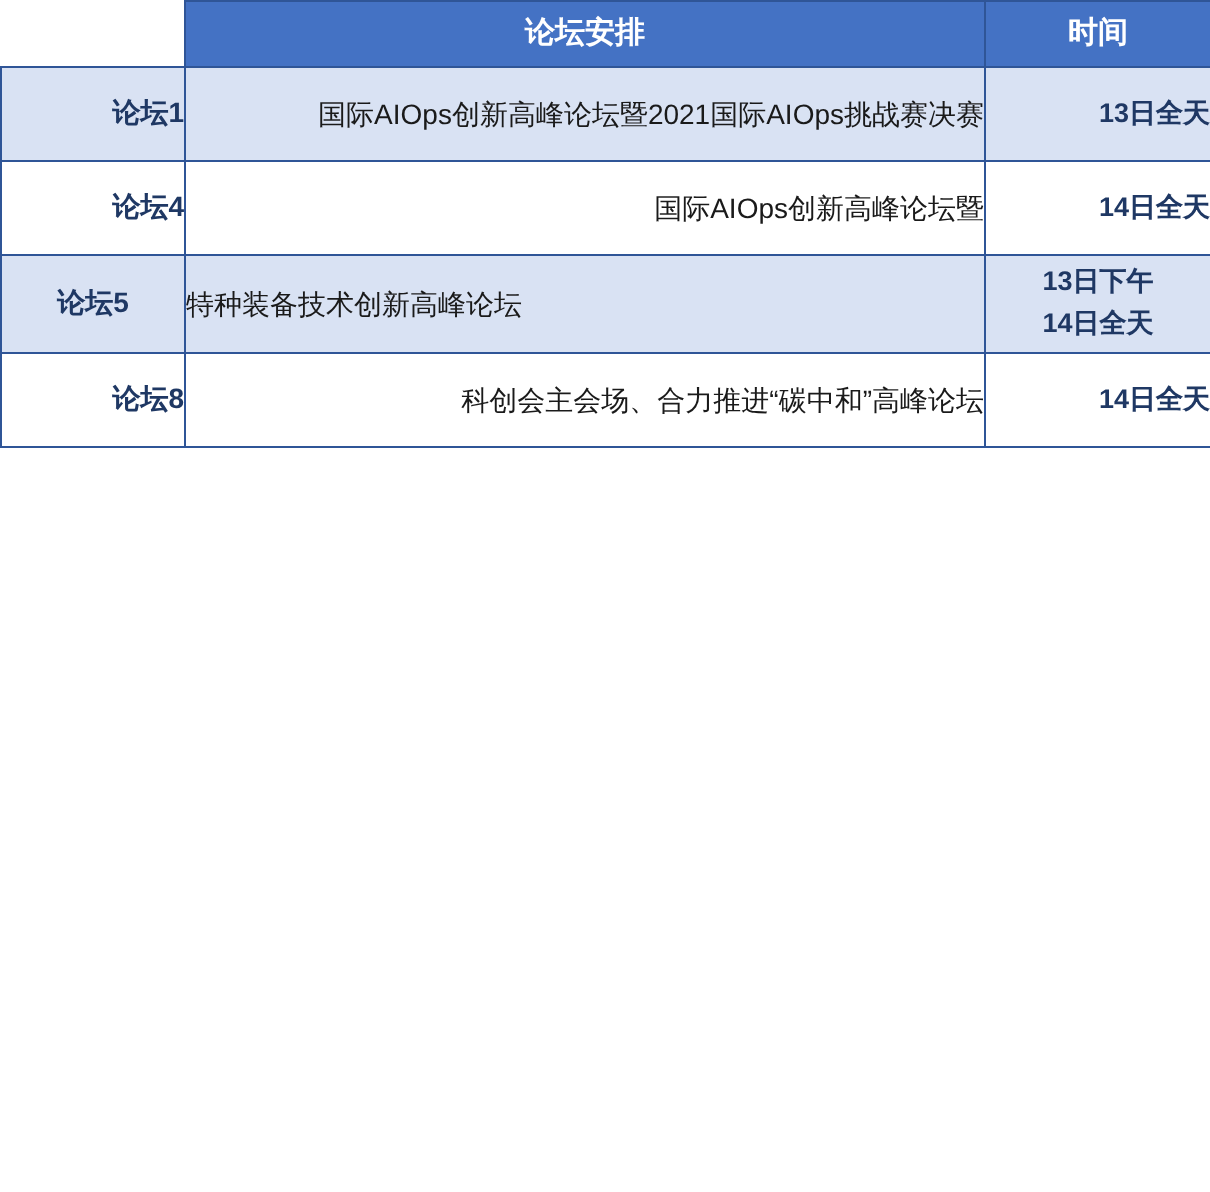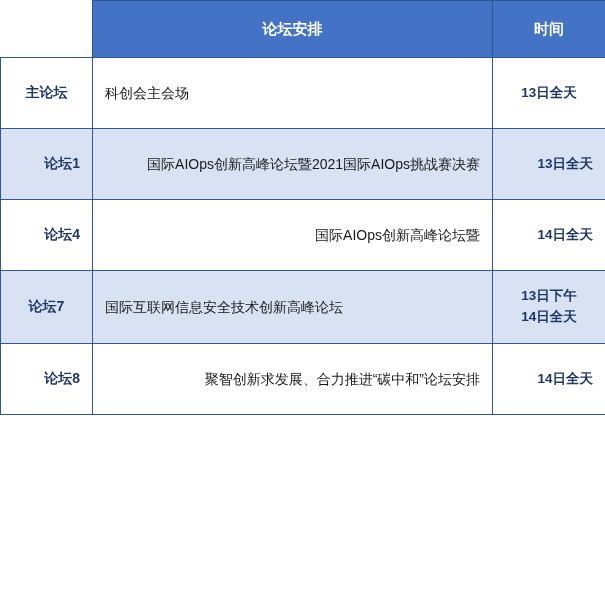--- a/index.html
+++ b/index.html
@@ -23,21 +23,21 @@
     width: 605px;
     table-layout: fixed;
   }
   table.schedule col.c-label { width: 92px; }
   table.schedule col.c-title { width: 400px; }
   table.schedule col.c-time  { width: 113px; }
 
   table.schedule th,
   table.schedule td {
     border: 1px solid #2f5597;
-    padding: 12px;
+    padding: 0;
     vertical-align: middle;
   }
 
   
   tr.header-row th {
     background: #4472c4;
     color: #ffffff;
     font-weight: bold;
     font-size: 15px;
     height: 32px;
@@ -97,51 +97,44 @@
       <col class="c-time">
     </colgroup>
     <thead>
       <tr class="header-row">
         <th class="blank-head"></th>
         <th>论坛安排</th>
         <th>时间</th>
       </tr>
     </thead>
     <tbody>
-        <tr class="row-white r-main">
-          <td class="cell label-cell">主论坛</td>
-          <td class="cell title-cell">科创会主会场</td>
-          <td class="cell time-cell">
-            <span class="time-line">13日全天</span>
-          </td>
-        </tr>
         <tr class="row-blue r-one">
           <td class="cell label-cell">论坛1</td>
           <td class="cell title-cell">国际AIOps创新高峰论坛暨2021国际AIOps挑战赛决赛</td>
           <td class="cell time-cell">
             <span class="time-line">13日全天</span>
           </td>
         </tr>
         <tr class="row-white r-one">
           <td class="cell label-cell">论坛4</td>
           <td class="cell title-cell">国际AIOps创新高峰论坛暨</td>
           <td class="cell time-cell">
             <span class="time-line">14日全天</span>
           </td>
         </tr>
         <tr class="row-blue r-two">
-          <td class="cell label-cell">论坛7</td>
-          <td class="cell title-cell">国际互联网信息安全技术创新高峰论坛</td>
+          <td class="cell label-cell">论坛5</td>
+          <td class="cell title-cell">特种装备技术创新高峰论坛</td>
           <td class="cell time-cell">
             <span class="time-line">13日下午</span>
             <span class="time-line">14日全天</span>
           </td>
         </tr>
         <tr class="row-white r-one">
           <td class="cell label-cell">论坛8</td>
-          <td class="cell title-cell">聚智创新求发展、合力推进“碳中和”论坛安排</td>
+          <td class="cell title-cell">科创会主会场、合力推进“碳中和”高峰论坛</td>
           <td class="cell time-cell">
             <span class="time-line">14日全天</span>
           </td>
         </tr>
       </tbody>
   </table>
 </div>
 
 </body></html>

